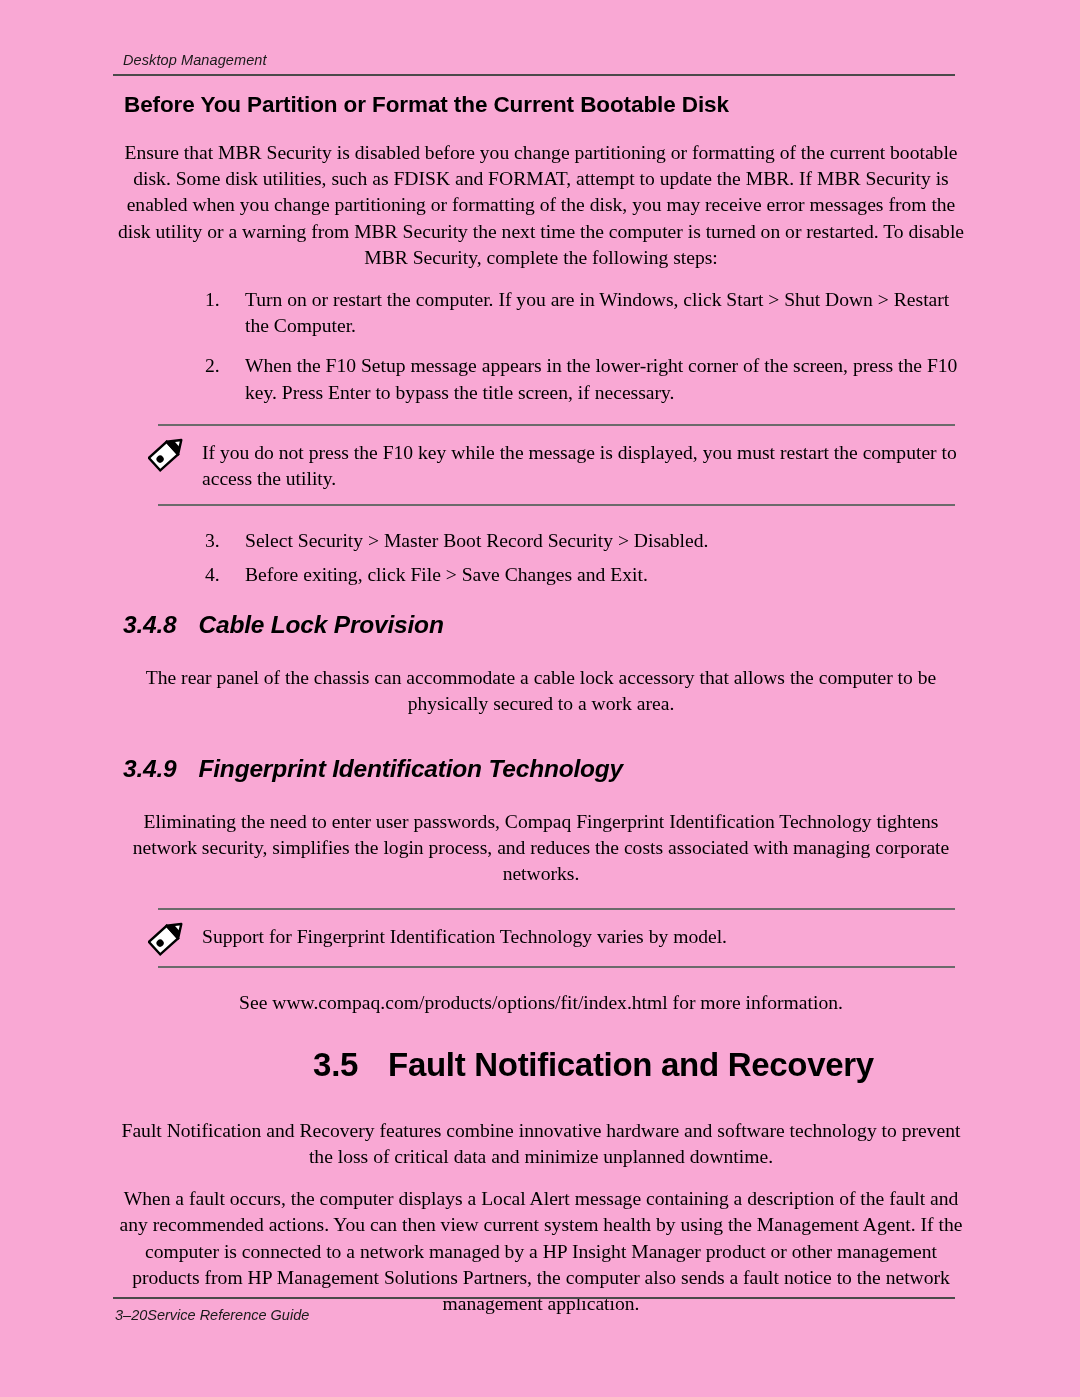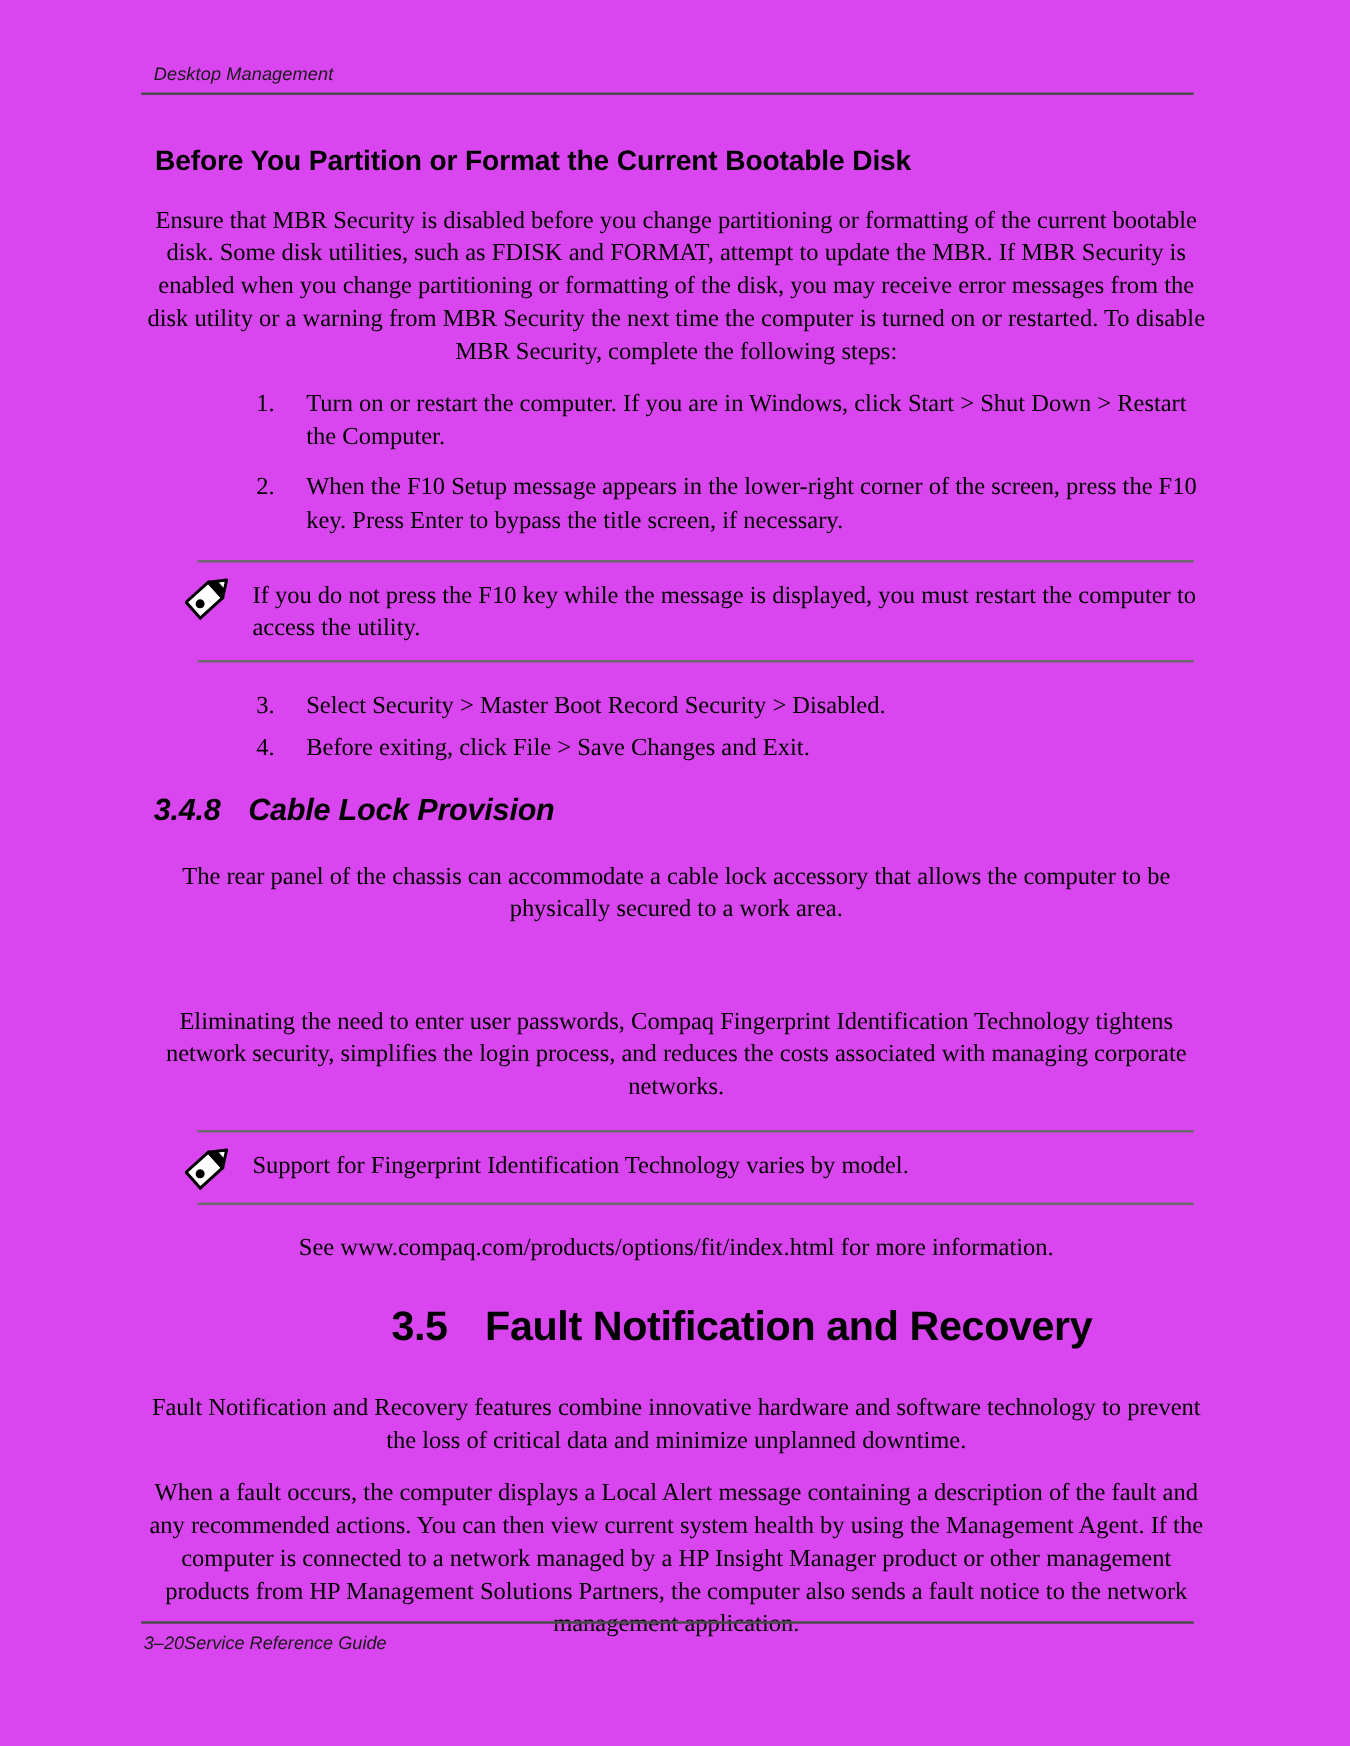--- a/index.html
+++ b/index.html
@@ -4,21 +4,21 @@
 <style>
   html, body {
     margin: 0;
     padding: 0;
     background: #ffffff;
   }
   .page {
     position: relative;
     width: 1080px;
     height: 1397px;
-    background: #d946ef;
+    background: #f9a8d4;
     font-family: "Liberation Serif", serif;
     color: #000000;
     overflow: hidden;
   }
 
   
   .header {
     position: absolute;
     left: 113px;
     top: 52px;
@@ -36,21 +36,21 @@
   .header-rule {
     height: 2px;
     background: #4a4a4a;
     width: 842px;
   }
 
   
   .content {
     position: absolute;
     left: 0;
-    top: 116px;
+    top: 92px;
     width: 1080px;
   }
 
   h2.sec-head {
     margin: 0;
     padding: 0 0 0 124px;
     font-family: "Liberation Sans", sans-serif;
     font-weight: bold;
     font-size: 22.5px;
     letter-spacing: -0.1px;
@@ -248,20 +248,23 @@
 
     <div class="sp-26"></div>
 
     <p class="body">The rear panel of the chassis can accommodate a cable lock accessory that allows the computer to be physically secured to a work area.</p>
 
     <div class="sp-16"></div>
 
 
     <div class="sp-22"></div>
 
+    <h2 class="sec-head-num">
+      <span>3.4.9</span><span class="num-gap"></span><span>Fingerprint Identification Technology</span>
+    </h2>
 
     <div class="sp-26"></div>
 
     <p class="body">Eliminating the need to enter user passwords, Compaq Fingerprint Identification Technology tightens network security, simplifies the login process, and reduces the costs associated with managing corporate networks.</p>
 
     <div class="sp-20"></div>
 
     <div class="note">
       <div class="note-rule" style="top:0;"></div>
       <div class="note-inner">

